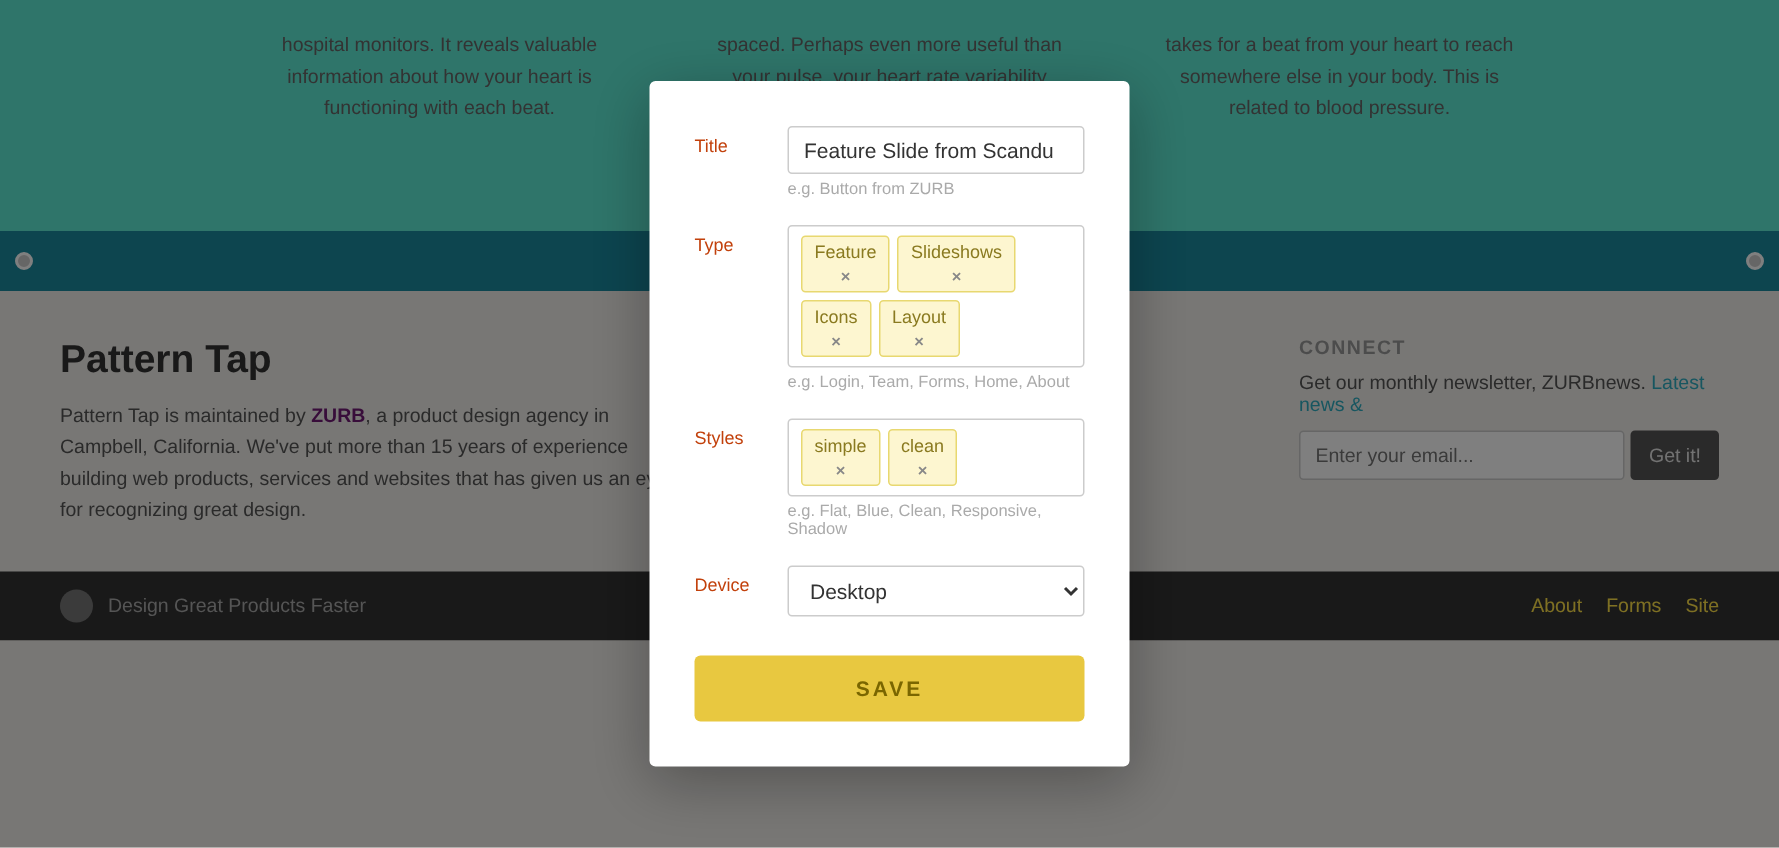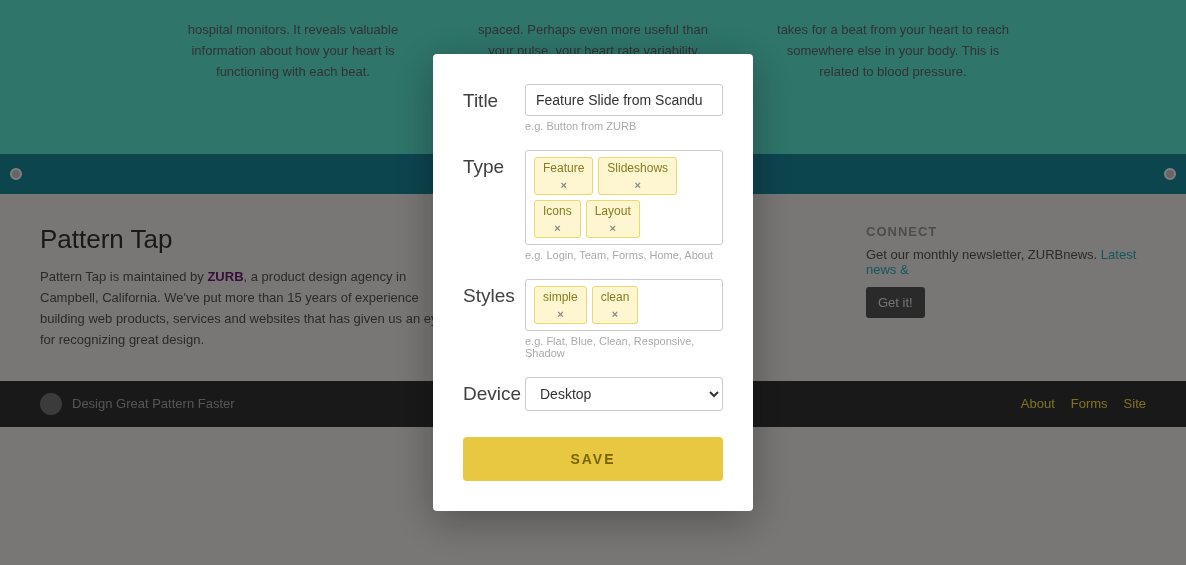--- a/index.html
+++ b/index.html
@@ -69,21 +69,21 @@
       display: flex;
       justify-content: space-between;
       padding: 30px 40px;
       min-height: 180px;
     }
     .left-section {
       max-width: 420px;
     }
     .pattern-tap-title {
       font-size: 26px;
-      font-weight: normal;
+      font-weight: bold;
       color: #333;
       margin-bottom: 12px;
     }
     .pattern-tap-desc {
       font-size: 13px;
       color: #555;
       line-height: 1.6;
     }
     .zurb-link {
       color: #701a75;
@@ -176,22 +176,22 @@
       box-shadow: 0 10px 40px rgba(0,0,0,0.3);
     }
     .modal-row {
       display: flex;
       align-items: flex-start;
       margin-bottom: 18px;
       gap: 12px;
     }
     .modal-label {
       width: 50px;
-      font-size: 19px;
-      color: #404040;
+      font-size: 12px;
+      color: #c2410c;
       padding-top: 6px;
       flex-shrink: 0;
     }
     .modal-field {
       flex: 1;
     }
     .modal-input {
       width: 100%;
       padding: 7px 10px;
       border: 1px solid #ccc;
@@ -315,29 +315,30 @@
       Pattern Tap is maintained by <a class="zurb-link">ZURB</a>, a product design agency in Campbell, California. We've put more than 15 years of experience building web products, services and websites that has given us an eye for recognizing great design.
     </div>
   </div>
   <div class="right-section">
     <div class="connect-title">CONNECT</div>
     <div class="newsletter-text">
       <span>Get our monthly newsletter, ZURBnews.</span>
       <a class="latest-link">Latest news &amp;</a>
     </div>
     <div class="email-row">
+      <input class="email-input" type="email" placeholder="Enter your email..." style="">
       <button class="get-it-btn">Get it!</button>
     </div>
   </div>
 </div>
 
 <div class="footer">
   <div class="footer-left">
     <div class="footer-brand-icon"></div>
-    <span>Design Great Pattern Faster</span>
+    <span>Design Great Products Faster</span>
   </div>
   <div class="footer-links">
     <a class="footer-link">About</a>
     <a class="footer-link">Forms</a>
     <a class="footer-link">Site</a>
   </div>
 </div>
 
 <div class="modal-overlay">
   <div class="modal">

